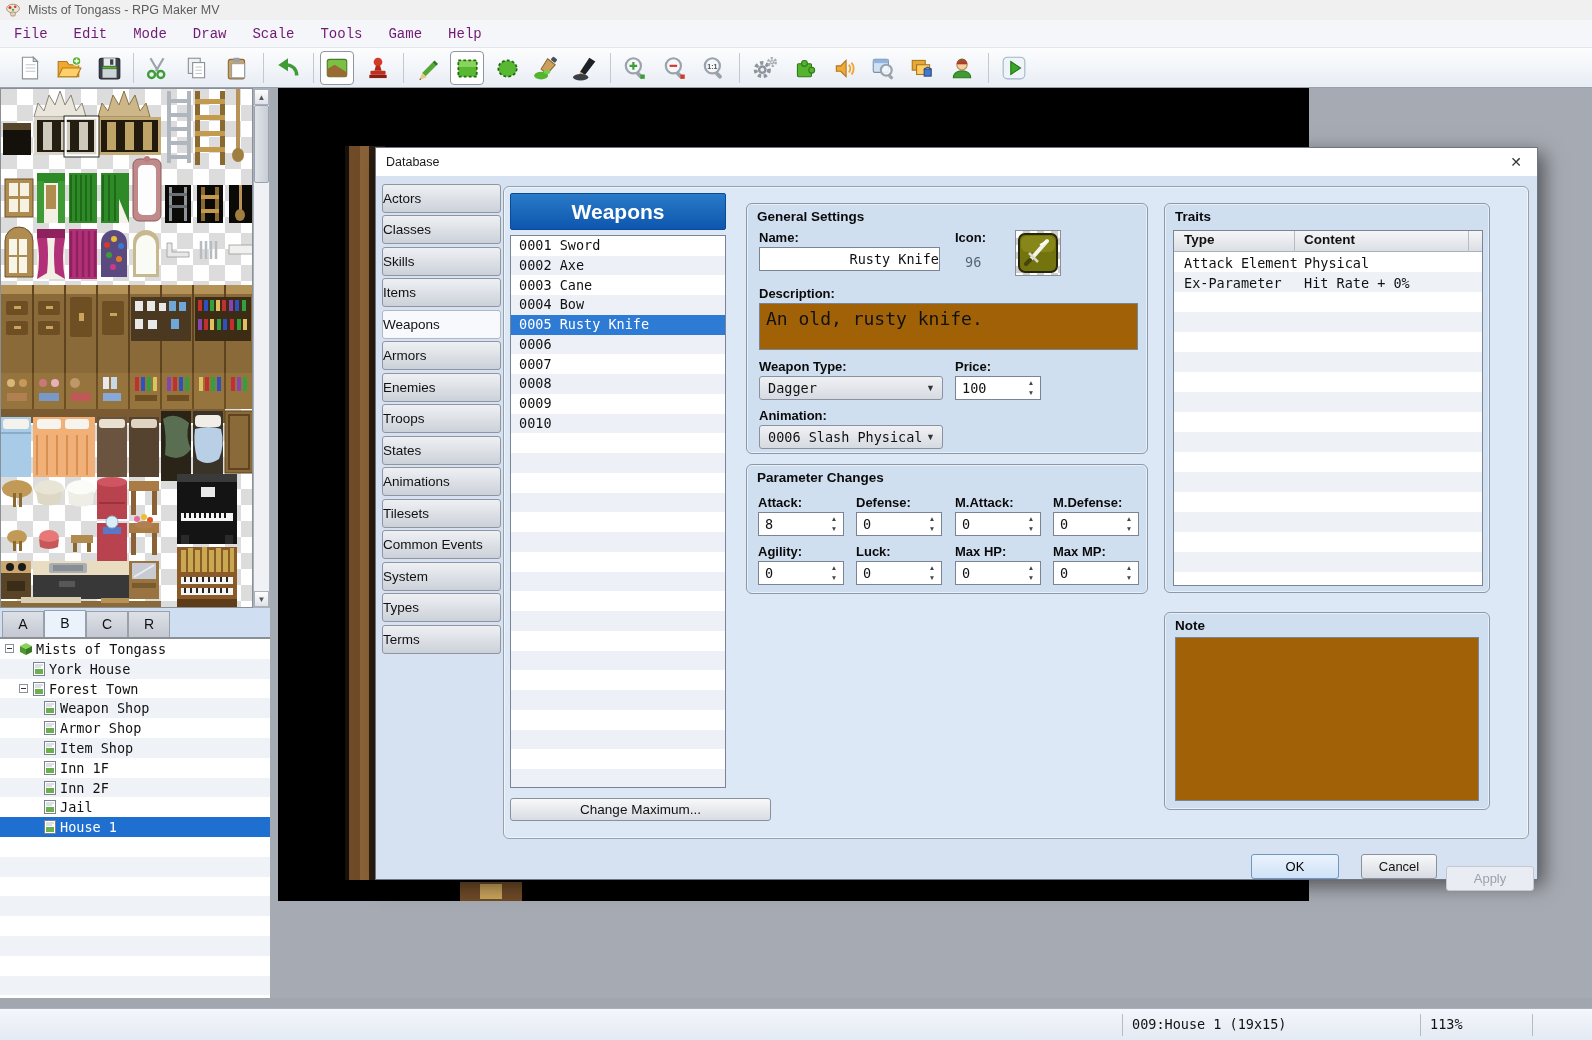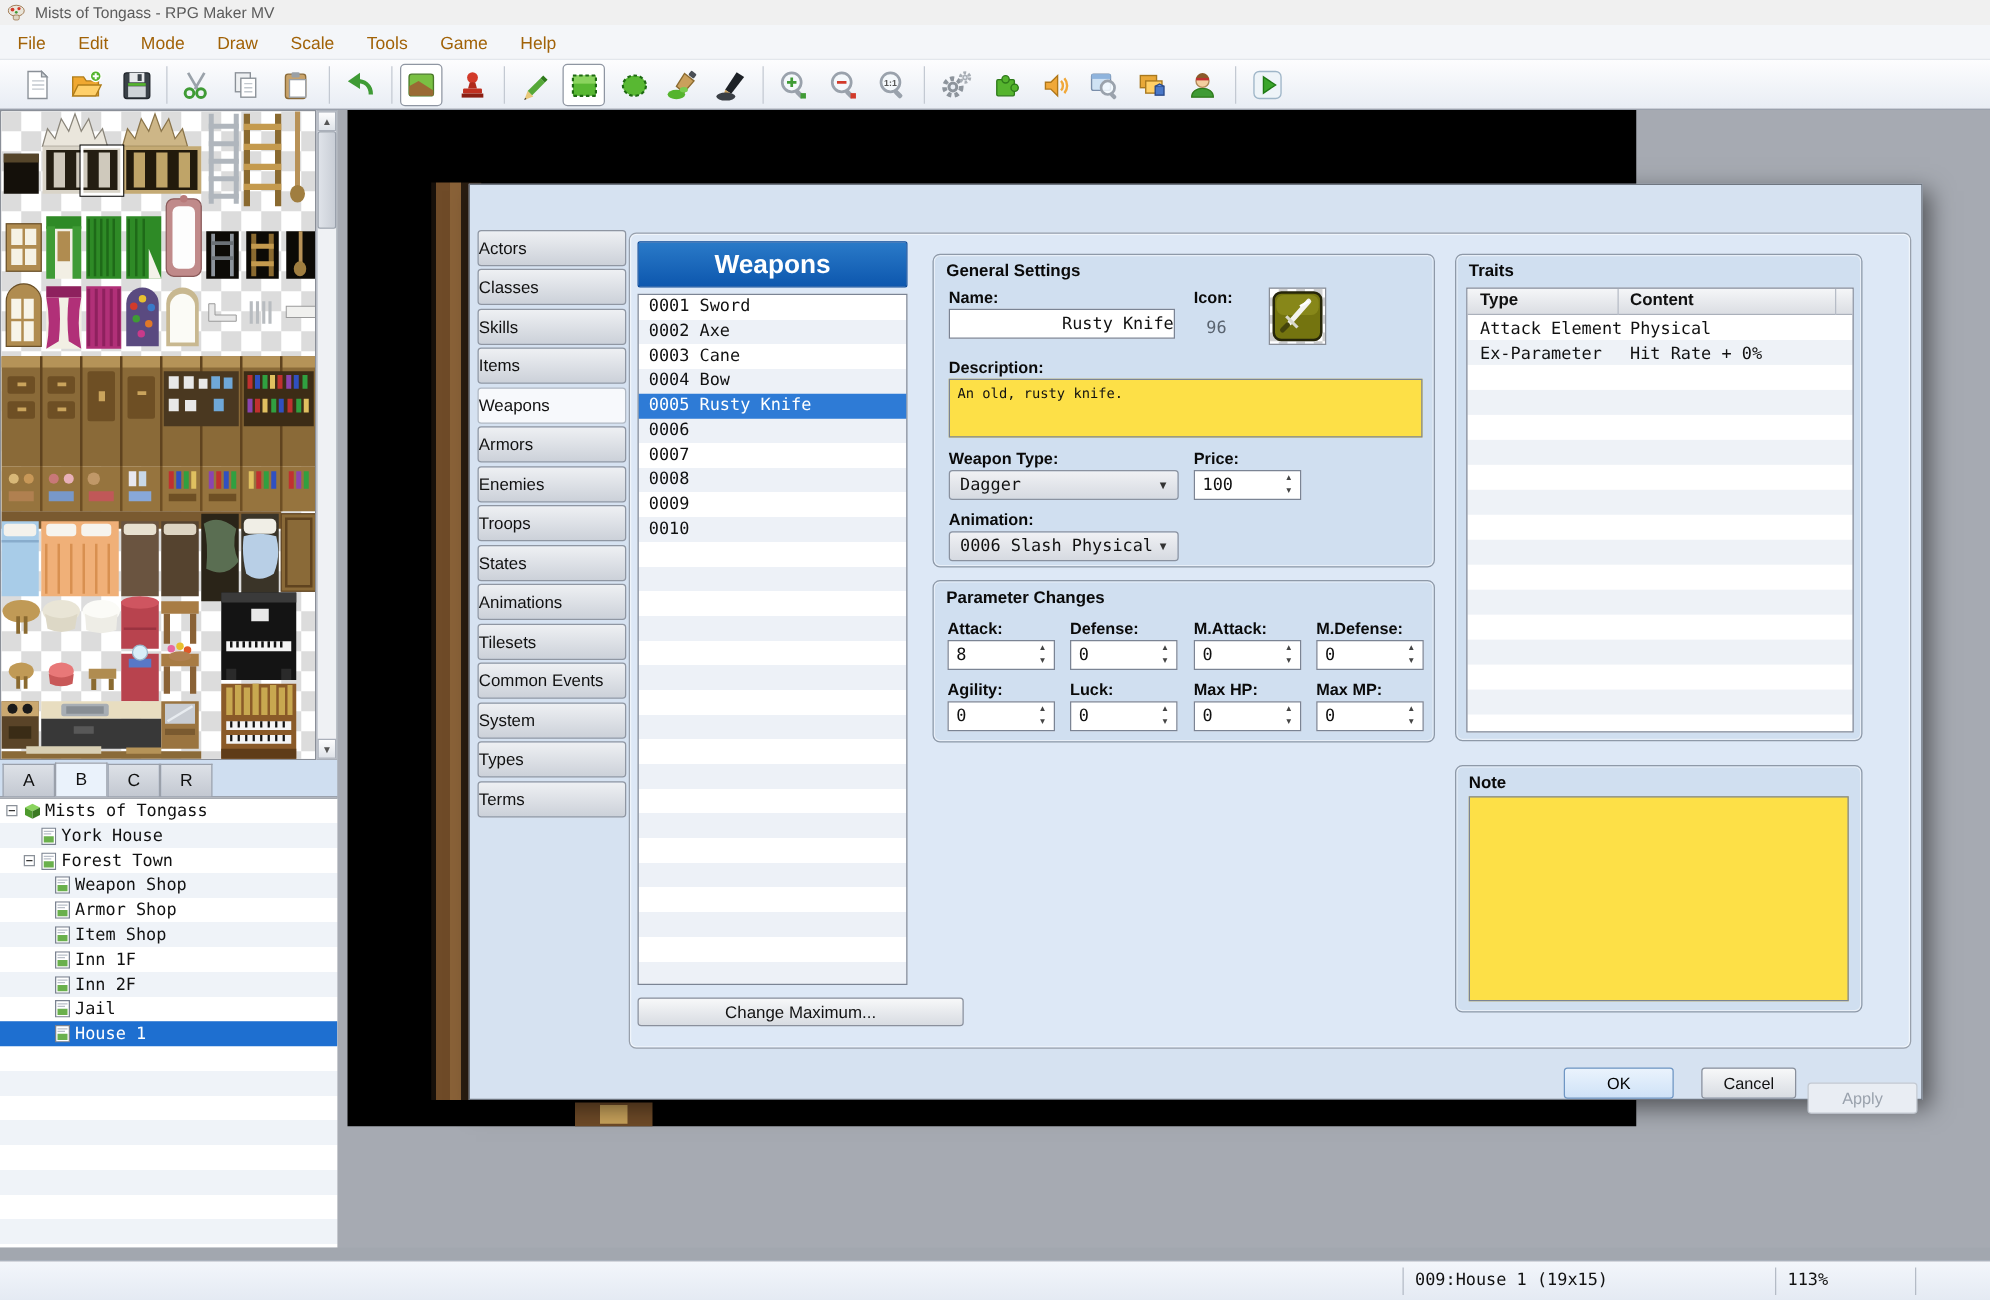--- a/index.html
+++ b/index.html
@@ -8,21 +8,21 @@
   .abs { position:absolute; }
   .mono { font-family:"DejaVu Sans Mono", monospace; }
 
   
   .titlebar { left:0; top:0; width:1592px; height:20px; background:#f0f0f0;
     display:flex; align-items:center; }
   .titlebar .ttl { font-size:12.5px; color:#5c5c5c; margin-left:8px; }
   .titlebar svg { margin-left:6px; }
   .menubar { left:0; top:20px; width:1592px; height:28px; background:#f4f6f9;
     display:flex; align-items:center; border-bottom:1px solid #e3e7ec; }
-  .menu-item { font-size:14px; color:#a16207; padding:4px 12px; margin-left:2px; }
+  .menu-item { font-size:14px; color:#701a75; padding:4px 12px; margin-left:2px;font-family:Liberation Mono, monospace; }
   .toolbar { left:0; top:48px; width:1592px; height:40px;
     background:linear-gradient(#fdfdfe,#e8edf4); border-bottom:1px solid #9aa1ac; }
   .tbtn { position:absolute; top:3px; width:34px; height:34px; border-radius:4px;
     display:flex; align-items:center; justify-content:center; }
   .tbtn.sel { background:#fff; border:1px solid #8f96a2; }
   .tsep { position:absolute; top:5px; width:1px; height:30px; background:#c3c9d2; }
 
   
   .left-panel { left:0; top:88px; width:270px; height:910px; background:#eef1f5;
     border-right:1px solid #8a8f98; }
@@ -94,22 +94,22 @@
   .btn { background:linear-gradient(#f7f8f9,#d8dce2); border:1px solid #8a909c;
     border-radius:3px; font-size:13.5px; color:#111; text-align:center; }
   .chgmax { position:absolute; left:6px; top:611px; width:261px; height:23px; line-height:21px; }
   .group { position:absolute; background:#d0dff0; border:1px solid #8e99a8; border-radius:6px;
     box-shadow:inset 0 0 0 1px rgba(255,255,255,.5); }
   .gtitle { position:absolute; left:10px; top:5px; font-size:13.5px; font-weight:bold; color:#0a0a0a; }
   .flabel { position:absolute; font-size:13px; font-weight:bold; color:#0a0a0a; }
   .tinput { position:absolute; background:#fff; border:1px solid #7b8494;
     font-family:"DejaVu Sans Mono",monospace; font-size:13.5px; color:#111; padding-left:6px; }
   input.tinput { outline:none;text-align:right; }
-  .tarea { position:absolute; background:#fde047; border:1px solid #7b8494;
-    font-family:"DejaVu Sans Mono",monospace; font-size:11px; color:#111; padding:4px 6px;
+  .tarea { position:absolute; background:#a16207; border:1px solid #7b8494;
+    font-family:"DejaVu Sans Mono",monospace; font-size:18px; color:#111; padding:4px 6px;
     resize:none; outline:none; overflow:hidden; }
   .combo { position:absolute; background:linear-gradient(#f0f1f4,#d6dae1);
     border:1px solid #8a92a0; border-radius:3px; font-family:"DejaVu Sans Mono",monospace;
     font-size:13.5px; color:#111; line-height:22px; padding-left:8px; }
   .combo .arr { position:absolute; right:7px; top:0; font-size:9px; color:#333;
     font-family:"Liberation Sans",sans-serif; }
   .spin { position:absolute; background:#fff; border:1px solid #7b8494; }
   .spin .val { position:absolute; left:6px; top:0; font-family:"DejaVu Sans Mono",monospace;
     font-size:13.5px; color:#111; line-height:22px; }
   .spin .arrows { position:absolute; right:3px; top:1px; width:12px; height:20px;
@@ -818,20 +818,24 @@
 </div>
 
 <div class="abs canvas">
   <div class="map-black">
     <div class="map-edge"></div>
     <div class="map-bottom"></div>
   </div>
 </div>
 
 <div class="abs dialog">
+  <div class="dlg-title">
+    <span>Database</span>
+    <div class="dlg-close">✕</div>
+  </div>
 
   <div class="cat-tab" style="top:36px">Actors</div>
   <div class="cat-tab" style="top:67px">Classes</div>
   <div class="cat-tab" style="top:99px">Skills</div>
   <div class="cat-tab" style="top:130px">Items</div>
   <div class="cat-tab sel" style="top:162px">Weapons</div>
   <div class="cat-tab" style="top:193px">Armors</div>
   <div class="cat-tab" style="top:225px">Enemies</div>
   <div class="cat-tab" style="top:256px">Troops</div>
   <div class="cat-tab" style="top:288px">States</div>

